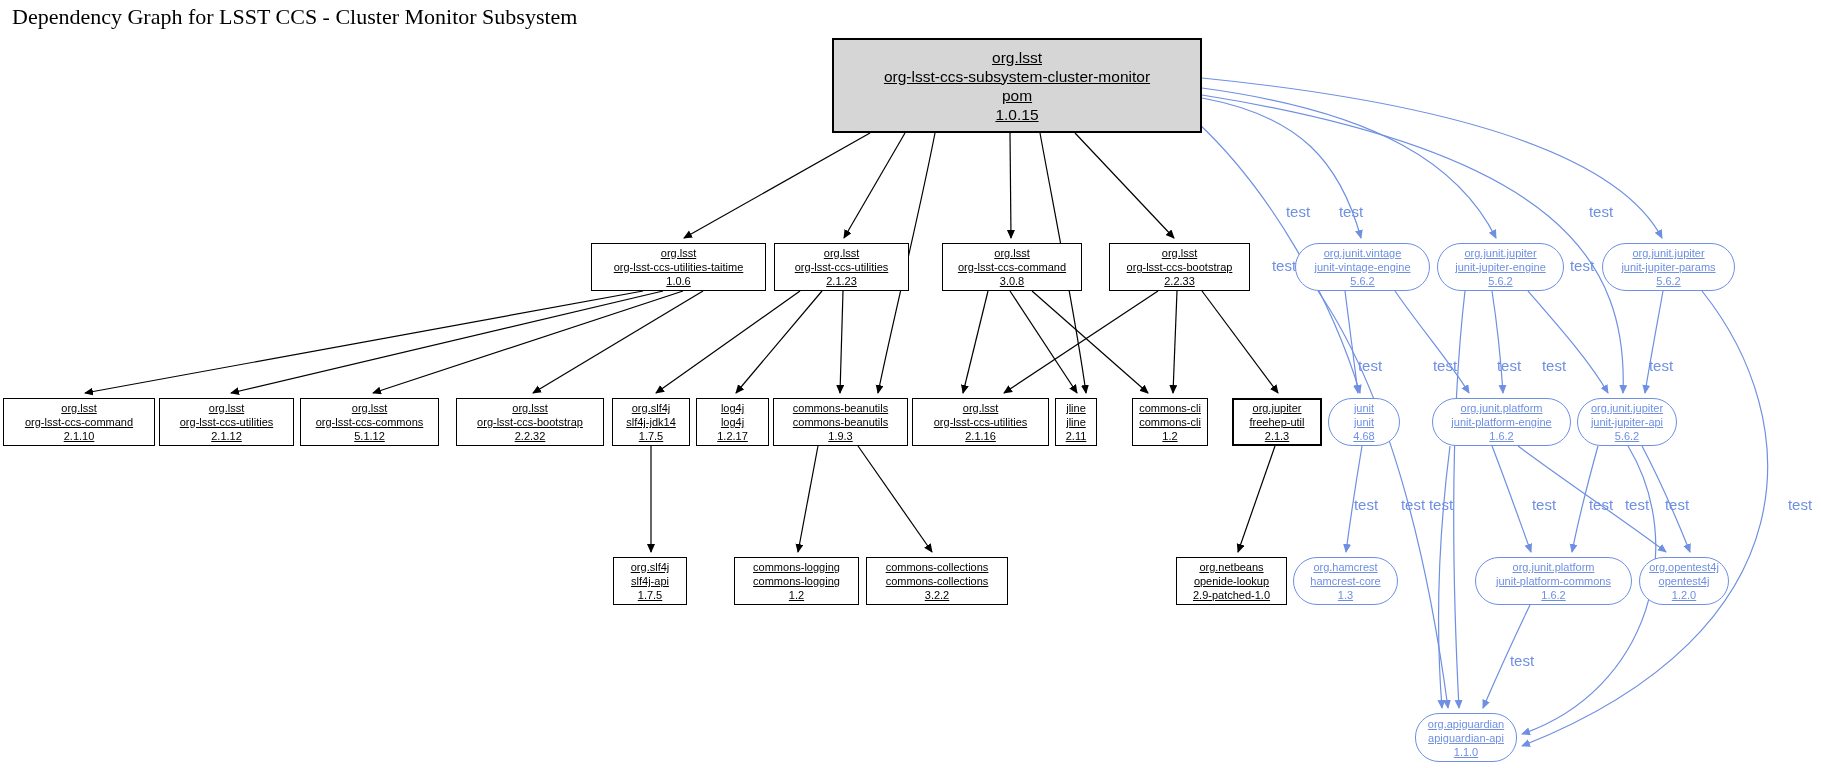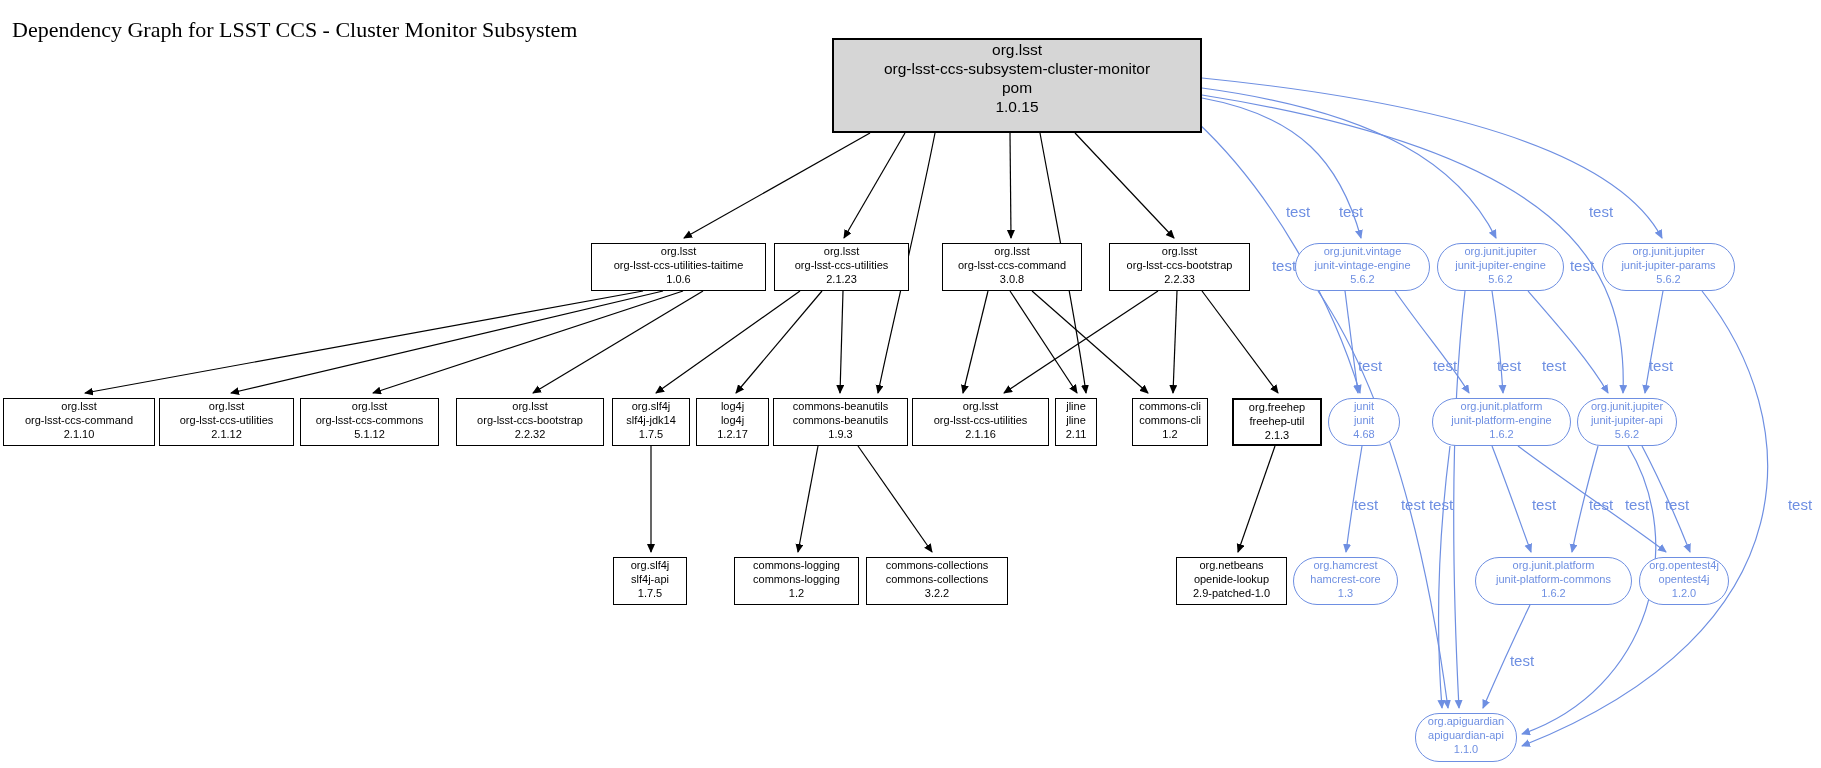--- a/index.html
+++ b/index.html
@@ -1,23 +1,23 @@
 <!DOCTYPE html>
 <html><head>
 <meta charset="utf-8">
 <style>
   html,body{margin:0;padding:0;background:#ffffff;}
   #canvas{position:relative;width:1821px;height:768px;background:#ffffff;overflow:hidden;
           font-family:"Liberation Sans",sans-serif;}
   #title{position:absolute;left:12px;top:4px;font-family:"Liberation Serif",serif;
-         font-size:22px;color:#000;white-space:nowrap;margin-top:13px;}
+         font-size:22px;color:#000;white-space:nowrap;}
   svg.edges{position:absolute;left:0;top:0;pointer-events:none;}
   .node{position:absolute;box-sizing:border-box;background:#fff;border:1px solid #000;
-        display:flex;flex-direction:column;justify-content:flex-start;align-items:center;
-        text-align:center;font-size:11px;line-height:14px;color:#000;white-space:nowrap;overflow:hidden;}
+        display:flex;flex-direction:column;justify-content:center;align-items:center;
+        text-align:center;font-size:11px;line-height:14px;color:#000;white-space:nowrap;overflow:hidden;text-decoration:underline;}
   .node.root{background:#d6d6d6;border-width:2px;font-size:15.5px;line-height:19px;}
   .node.bold{border-width:2px;}
   .node.blue{border-color:#6e8fe2;color:#6e8fe2;border-radius:24px;}
   .edge-label{position:absolute;transform:translate(-50%,-50%);font-size:15px;color:#6e8fe2;}
 </style>
 </head>
 <body>
 
 <div id="canvas">
 
@@ -199,21 +199,21 @@
     <span>jline</span>
     <span>jline</span>
     <span>2.11</span>
   </div>
   <div class="node" style="left:1132px;top:398px;width:76px;height:48px">
     <span>commons-cli</span>
     <span>commons-cli</span>
     <span>1.2</span>
   </div>
   <div class="node bold" style="left:1232px;top:398px;width:90px;height:48px">
-    <span>org.freehep</span>
+    <span>org.jupiter</span>
     <span>freehep-util</span>
     <span>2.1.3</span>
   </div>
   <div class="node blue" style="left:1328px;top:398px;width:72px;height:48px">
     <span>junit</span>
     <span>junit</span>
     <span>4.68</span>
   </div>
   <div class="node blue" style="left:1432px;top:398px;width:139px;height:48px">
     <span>org.junit.platform</span>

